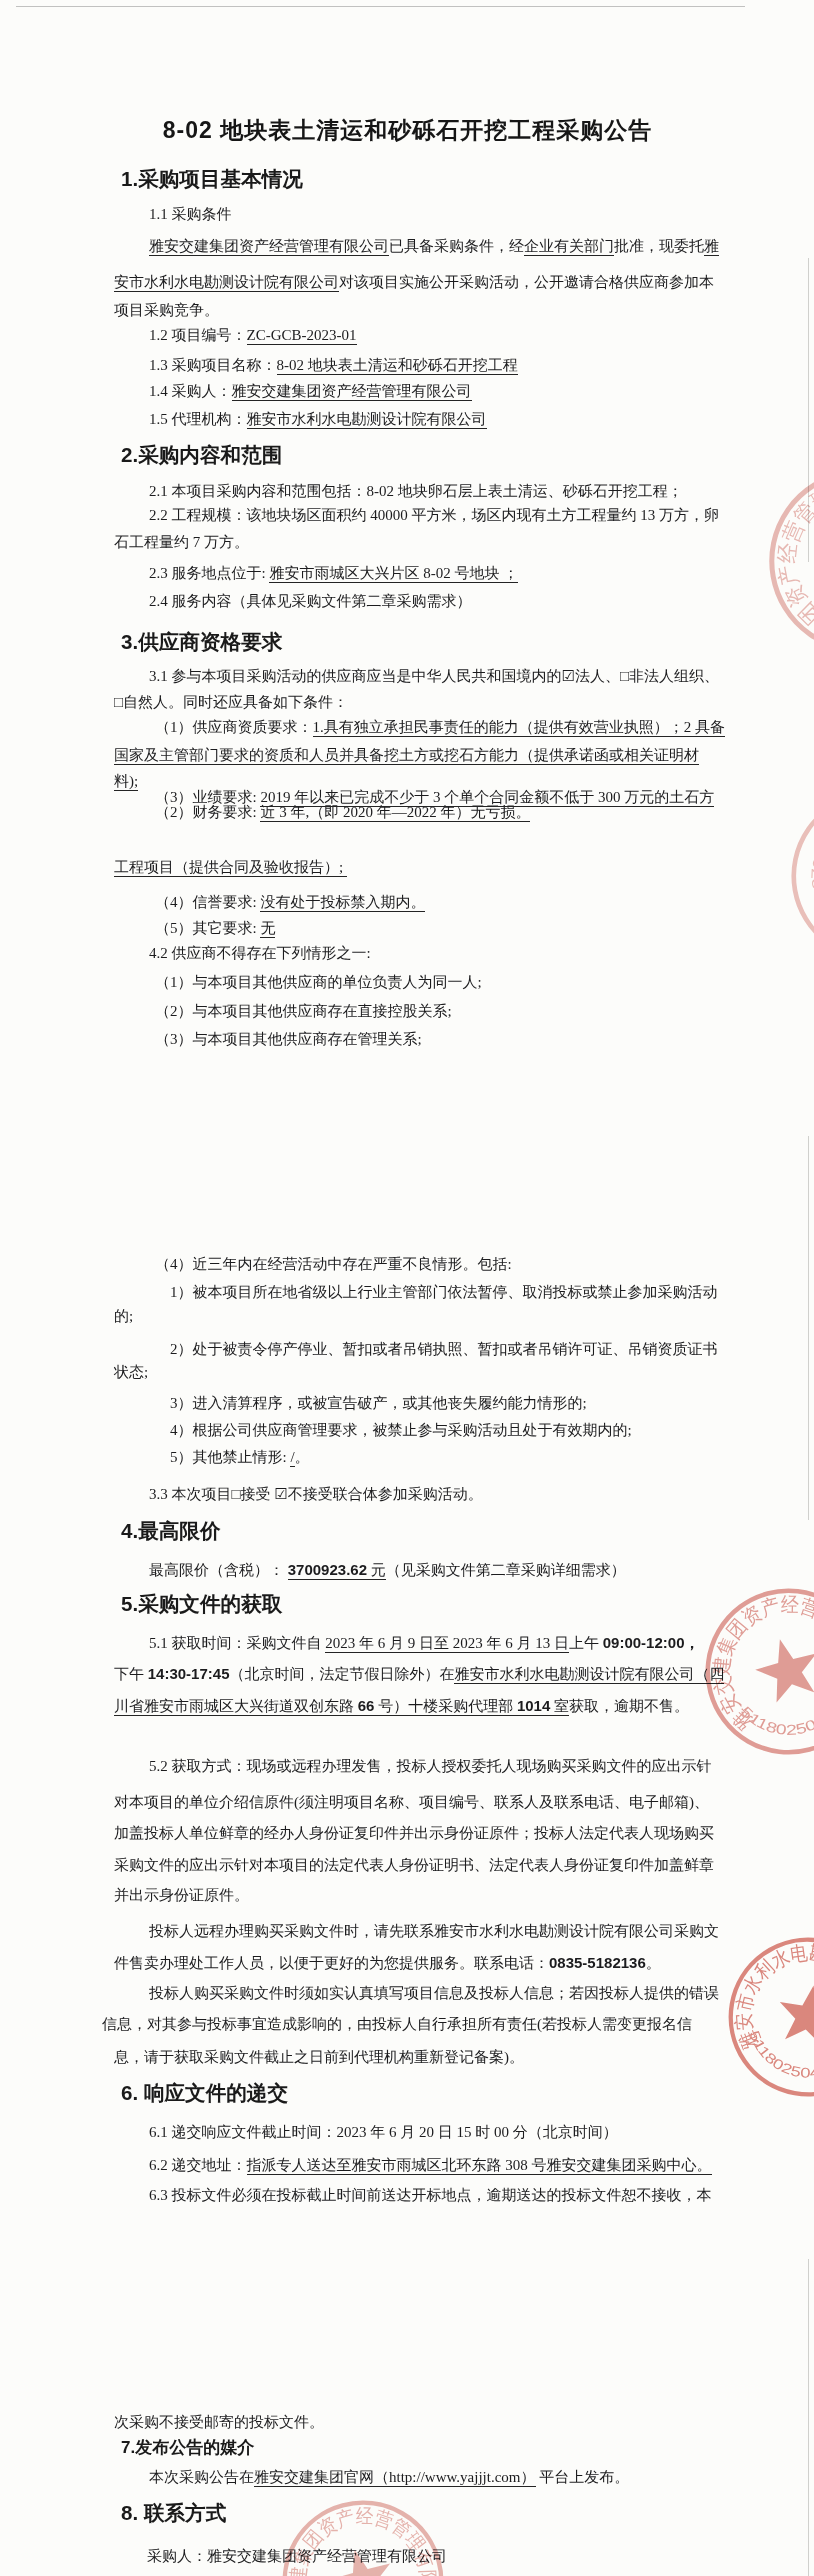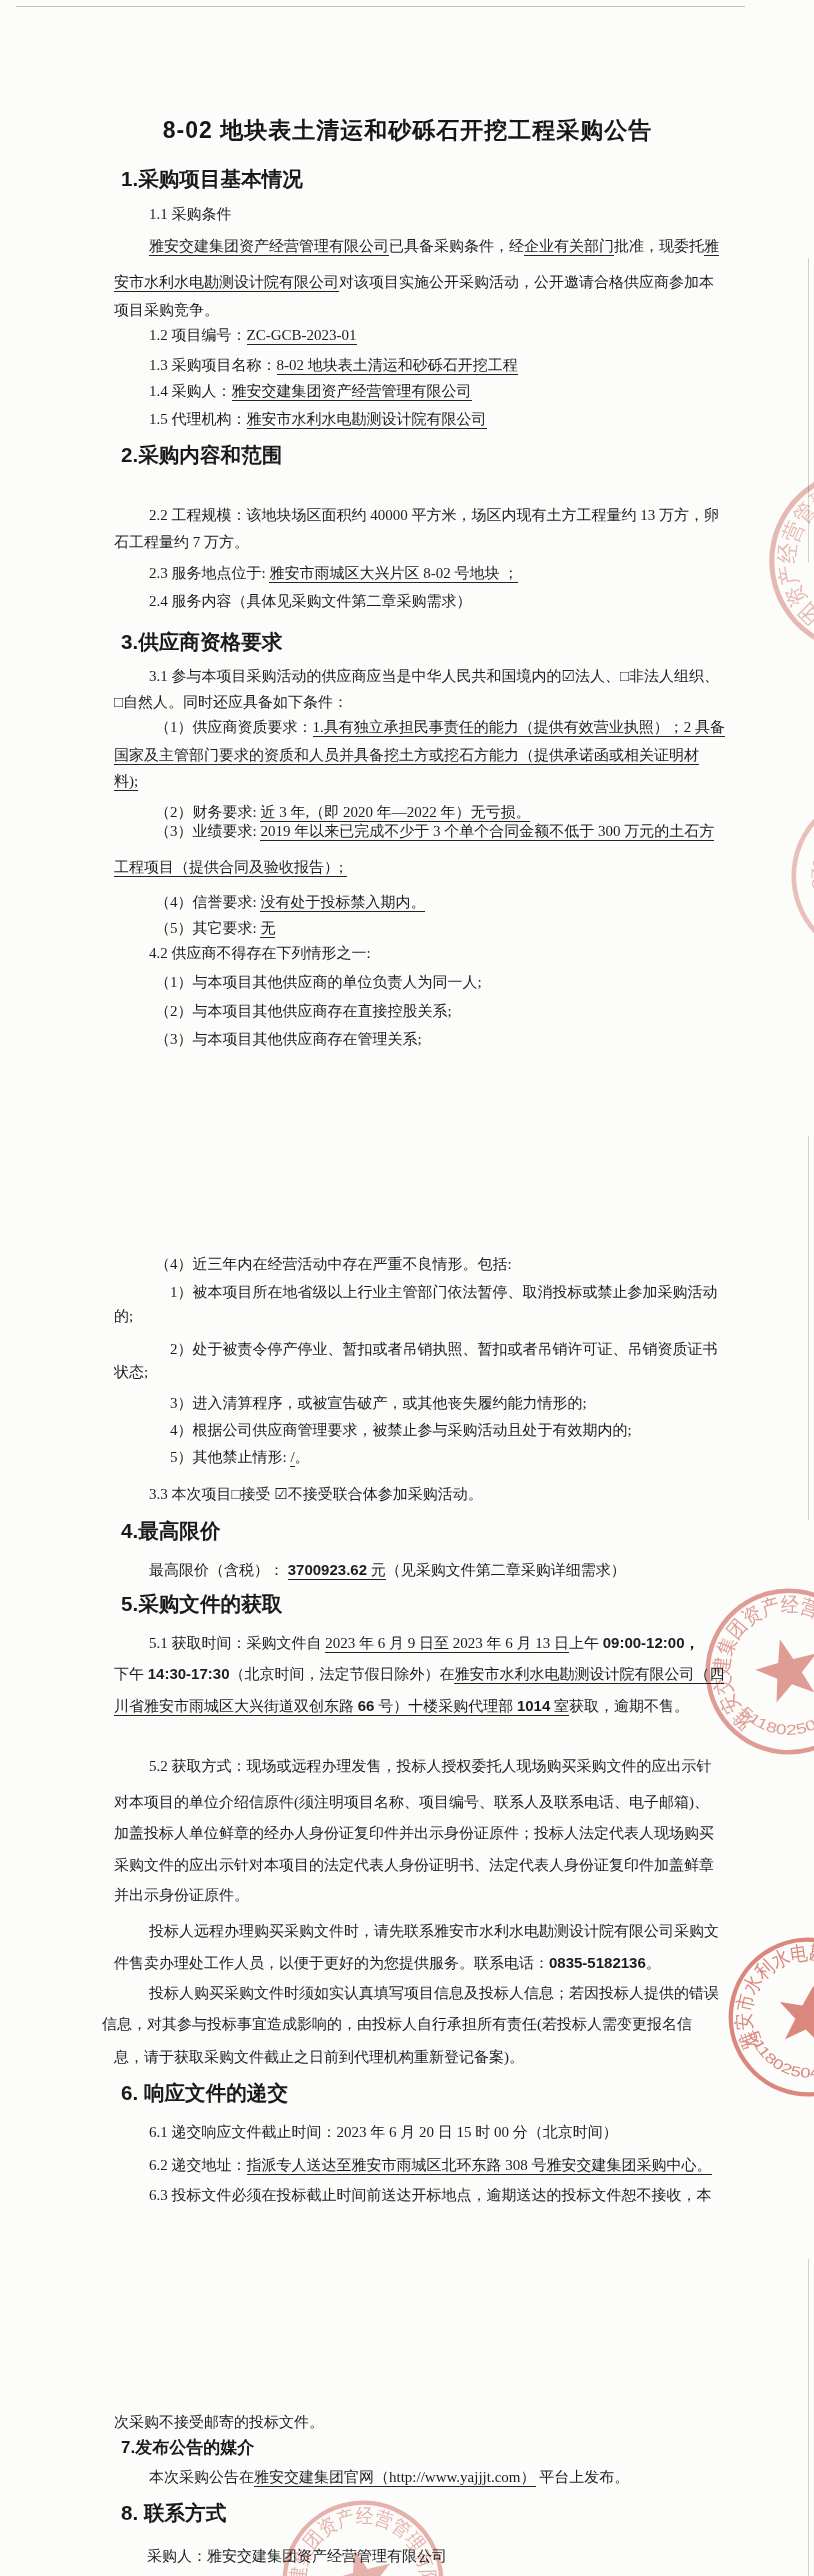--- a/index.html
+++ b/index.html
@@ -36,53 +36,54 @@
     <div class="line h" style="top: 166px; left: 121px;"><span>1.采购项目基本情况</span></div>
     <div class="line body" style="top: 205px; left: 149px;"><span>1.1 采购条件</span></div>
     <div class="line body" style="top: 273px; left: 114px;"><span class="u">安市水利水电勘测设计院有限公司</span><span>对该项目实施公开采购活动，公开邀请合格供应商参加本</span></div>
     <div class="line body" style="top: 237px; left: 149px;"><span class="u">雅安交建集团资产经营管理有限公司</span><span>已具备采购条件，经</span><span class="u">企业有关部门</span><span>批准，现委托</span><span class="u">雅</span></div>
     <div class="line body" style="top: 301px; left: 114px;"><span>项目采购竞争。</span></div>
     <div class="line body" style="top: 326px; left: 149px;"><span>1.2 项目编号：</span><span class="u">ZC-GCB-2023-01</span></div>
     <div class="line body" style="top: 356px; left: 149px;"><span>1.3 采购项目名称：</span><span class="u">8-02 地块表土清运和砂砾石开挖工程</span></div>
     <div class="line body" style="top: 382px; left: 149px;"><span>1.4 采购人：</span><span class="u">雅安交建集团资产经营管理有限公司</span></div>
     <div class="line body" style="top: 410px; left: 149px;"><span>1.5 代理机构：</span><span class="u">雅安市水利水电勘测设计院有限公司</span></div>
     <div class="line h" style="top: 442px; left: 121px;"><span>2.采购内容和范围</span></div>
+    <div class="line body" style="top: 482px; left: 149px;"><span>2.1 本项目采购内容和范围包括：8-02 地块卵石层上表土清运、砂砾石开挖工程；</span></div>
     <div class="line body" style="top: 506px; left: 149px;"><span>2.2 工程规模：该地块场区面积约 40000 平方米，场区内现有土方工程量约 13 万方，卵</span></div>
     <div class="line body" style="top: 533px; left: 114px;"><span>石工程量约 7 万方。</span></div>
     <div class="line body" style="top: 564px; left: 149px;"><span>2.3 服务地点位于: </span><span class="u">雅安市雨城区大兴片区 8-02 号地块 ；</span></div>
     <div class="line body" style="top: 592px; left: 149px;"><span>2.4 服务内容（具体见采购文件第二章采购需求）</span></div>
     <div class="line h" style="top: 629px; left: 121px;"><span>3.供应商资格要求</span></div>
     <div class="line body" style="top: 667px; left: 149px;"><span>3.1 参与本项目采购活动的供应商应当是中华人民共和国境内的☑法人、□非法人组织、</span></div>
     <div class="line body" style="top: 693px; left: 114px;"><span>□自然人。同时还应具备如下条件：</span></div>
     <div class="line body" style="top: 718px; left: 155px;"><span>（1）供应商资质要求：</span><span class="u">1.具有独立承担民事责任的能力（提供有效营业执照）；2 具备</span></div>
     <div class="line body" style="top: 746px; left: 114px;"><span class="u">国家及主管部门要求的资质和人员并具备挖土方或挖石方能力（提供承诺函或相关证明材</span></div>
     <div class="line body" style="top: 772px; left: 114px;"><span class="u">料);</span></div>
     <div class="line body" style="top: 803px; left: 155px;"><span>（2）财务要求: </span><span class="u">近 3 年,（即 2020 年—2022 年）无亏损。</span></div>
-    <div class="line body" style="top: 822px; left: 155px;"><span>（3）业绩要求: </span><span class="u">2019 年以来已完成不少于 3 个单个合同金额不低于 300 万元的土石方</span></div>
+    <div class="line body" style="top: 788px; left: 155px;"><span>（3）业绩要求: </span><span class="u">2019 年以来已完成不少于 3 个单个合同金额不低于 300 万元的土石方</span></div>
     <div class="line body" style="top: 858px; left: 114px;"><span class="u">工程项目（提供合同及验收报告）; </span></div>
     <div class="line body" style="top: 893px; left: 155px;"><span>（4）信誉要求: </span><span class="u">没有处于投标禁入期内。</span></div>
     <div class="line body" style="top: 919px; left: 155px;"><span>（5）其它要求: </span><span class="u">无</span></div>
     <div class="line body" style="top: 944px; left: 149px;"><span>4.2 供应商不得存在下列情形之一:</span></div>
     <div class="line body" style="top: 973px; left: 155px;"><span>（1）与本项目其他供应商的单位负责人为同一人;</span></div>
     <div class="line body" style="top: 1002px; left: 155px;"><span>（2）与本项目其他供应商存在直接控股关系;</span></div>
     <div class="line body" style="top: 1030px; left: 155px;"><span>（3）与本项目其他供应商存在管理关系;</span></div>
     <div class="line body" style="top: 1255px; left: 155px;"><span>（4）近三年内在经营活动中存在严重不良情形。包括:</span></div>
     <div class="line body" style="top: 1283px; left: 170px;"><span>1）被本项目所在地省级以上行业主管部门依法暂停、取消投标或禁止参加采购活动</span></div>
     <div class="line body" style="top: 1307px; left: 114px;"><span>的;</span></div>
     <div class="line body" style="top: 1340px; left: 170px;"><span>2）处于被责令停产停业、暂扣或者吊销执照、暂扣或者吊销许可证、吊销资质证书</span></div>
     <div class="line body" style="top: 1363px; left: 114px;"><span>状态;</span></div>
     <div class="line body" style="top: 1394px; left: 170px;"><span>3）进入清算程序，或被宣告破产，或其他丧失履约能力情形的;</span></div>
     <div class="line body" style="top: 1421px; left: 170px;"><span>4）根据公司供应商管理要求，被禁止参与采购活动且处于有效期内的;</span></div>
     <div class="line body" style="top: 1448px; left: 170px;"><span>5）其他禁止情形: </span><span class="u">/</span><span>。</span></div>
     <div class="line body" style="top: 1485px; left: 149px;"><span>3.3 本次项目□接受 ☑不接受联合体参加采购活动。</span></div>
     <div class="line h" style="top: 1518px; left: 121px;"><span>4.最高限价</span></div>
     <div class="line body" style="top: 1560px; left: 149px;"><span>最高限价（含税）： </span><span class="u b">3700923.62</span><span class="u"> 元</span><span>（见采购文件第二章采购详细需求）</span></div>
     <div class="line h" style="top: 1591px; left: 121px;"><span>5.采购文件的获取</span></div>
     <div class="line body" style="top: 1633px; left: 149px;"><span>5.1 获取时间：采购文件自 </span><span class="u">2023 年 6 月 9 日至 2023 年 6 月 13 日</span><span>上午 </span><span class="b">09:00-12:00，</span></div>
-    <div class="line body" style="top: 1664px; left: 114px;"><span>下午 </span><span class="b">14:30-17:30</span><span>（北京时间，法定节假日除外）在</span><span class="u">雅安市水利水电勘测设计院有限公司（四</span></div>
+    <div class="line body" style="top: 1664px; left: 114px;"><span>下午 </span><span class="b">14:30-17:45</span><span>（北京时间，法定节假日除外）在</span><span class="u">雅安市水利水电勘测设计院有限公司（四</span></div>
     <div class="line body" style="top: 1696px; left: 114px;"><span class="u">川省雅安市雨城区大兴街道双创东路 </span><span class="u b">66</span><span class="u"> 号）十楼采购代理部 </span><span class="u b">1014</span><span class="u"> 室</span><span>获取，逾期不售。</span></div>
     <div class="line body" style="top: 1757px; left: 149px;"><span>5.2 获取方式：现场或远程办理发售，投标人授权委托人现场购买采购文件的应出示针</span></div>
     <div class="line body" style="top: 1824px; left: 114px;"><span>加盖投标人单位鲜章的经办人身份证复印件并出示身份证原件；投标人法定代表人现场购买</span></div>
     <div class="line body" style="top: 1793px; left: 114px;"><span>对本项目的单位介绍信原件(须注明项目名称、项目编号、联系人及联系电话、电子邮箱)、</span></div>
     <div class="line body" style="top: 1856px; left: 114px;"><span>采购文件的应出示针对本项目的法定代表人身份证明书、法定代表人身份证复印件加盖鲜章</span></div>
     <div class="line body" style="top: 1886px; left: 114px;"><span>并出示身份证原件。</span></div>
     <div class="line body" style="top: 1922px; left: 149px;"><span>投标人远程办理购买采购文件时，请先联系雅安市水利水电勘测设计院有限公司采购文</span></div>
     <div class="line body" style="top: 1953px; left: 114px;"><span>件售卖办理处工作人员，以便于更好的为您提供服务。联系电话：</span><span class="b">0835-5182136</span><span>。</span></div>
     <div class="line body" style="top: 1984px; left: 149px;"><span>投标人购买采购文件时须如实认真填写项目信息及投标人信息；若因投标人提供的错误</span></div>
     <div class="line body" style="top: 2015px; left: 102px;"><span>信息，对其参与投标事宜造成影响的，由投标人自行承担所有责任(若投标人需变更报名信</span></div>

